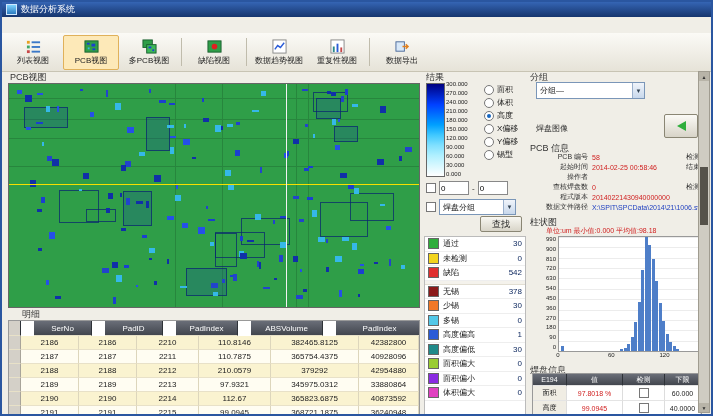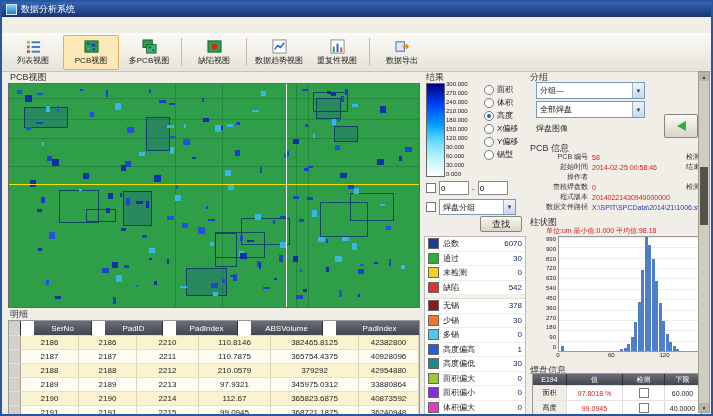--- a/index.html
+++ b/index.html
@@ -339,21 +339,21 @@
       <div class="comp" style="left: 11.6995%; top: 9.68934%; width: 2px; height: 6px; background: rgb(37, 80, 232);"></div>
       <div class="comp" style="left: 27.4033%; top: 64.5022%; width: 5px; height: 3px; background: rgb(16, 48, 168);"></div>
       <div class="comp" style="left: 38.4987%; top: 18.442%; width: 7px; height: 3px; background: rgb(53, 184, 232);"></div>
       <div class="comp" style="left: 46.1371%; top: 64.1856%; width: 7px; height: 7px; background: rgb(37, 80, 232);"></div>
       <div class="comp" style="left: 73.8964%; top: 56.495%; width: 5px; height: 7px; background: rgb(53, 184, 232);"></div>
       <div class="comp" style="left: 61.1574%; top: 37.1201%; width: 2px; height: 6px; background: rgb(34, 68, 204);"></div>
       <div class="comp" style="left: 79.5827%; top: 27.5134%; width: 5px; height: 5px; background: rgb(37, 80, 232);"></div>
       <div class="comp" style="left: 35.3506%; top: 40.9198%; width: 7px; height: 7px; background: rgb(16, 48, 168);"></div>
       <div class="comp" style="left: 72.8113%; top: 36.8296%; width: 5px; height: 2px; background: rgb(27, 63, 208);"></div>
     </div>
-  <div class="sec-label" style="left:8px;top:306px;">明细</div>
+  <div class="sec-label" style="left:20px;top:306px;">明细</div>
   <div class="details" id="detailsTable">
       <div class="d-row d-header">
         <div class="d-cell d-sel" style="width: 12px;"></div>
         <div class="d-cell" style="width: 58px;">SerNo</div>
         <div class="d-cell" style="width: 58px;">PadID</div>
         <div class="d-cell" style="width: 62px;">PadIndex</div>
         <div class="d-cell" style="width: 72px;">ABSVolume</div>
         <div class="d-cell" style="width: 88px;">PadIndex</div>
         <div class="d-cell" style="width: 60px;">ABSVolume</div>
       </div>
@@ -464,25 +464,20 @@
     <span class="cbox"></span>
     <div class="combo mid">
       <span>焊盘分组</span>
       <span class="arrow">▼</span>
     </div>
   </div>
   <button class="find-btn">查找</button>
   <div class="stats">
     <div id="summaryList">
         <div class="stat-row">
-          <span class="swatch" style="background: rgb(22, 65, 143);"></span>
-          <span class="stat-label">总数</span>
-          <span class="stat-value">6070</span>
-        </div>
-        <div class="stat-row">
           <span class="swatch" style="background: rgb(47, 174, 60);"></span>
           <span class="stat-label">通过</span>
           <span class="stat-value">30</span>
         </div>
         <div class="stat-row">
           <span class="swatch" style="background: rgb(242, 212, 30);"></span>
           <span class="stat-label">未检测</span>
           <span class="stat-value">0</span>
         </div>
         <div class="stat-row">
@@ -533,24 +528,20 @@
           <span class="stat-label">体积偏大</span>
           <span class="stat-value">0</span>
         </div>
         <div class="stat-row"></div>
       </div>
   </div>
 
   <div class="sec-label" style="left:528px;top:69px;">分组</div>
   <div class="combo r1">
     <span>分组—</span>
-    <span class="arrow">▼</span>
-  </div>
-  <div class="combo r2">
-    <span>全部焊盘</span>
     <span class="arrow">▼</span>
   </div>
   <div class="pad-img-label">焊盘图像</div>
   <div class="arrow-btn">
     <span class="tri"></span>
   </div>
 
   <div class="sec-label" style="left:528px;top:140px;">PCB 信息</div>
   <div class="info-rows" id="pcbInfoRows">
       <div class="info-row">

